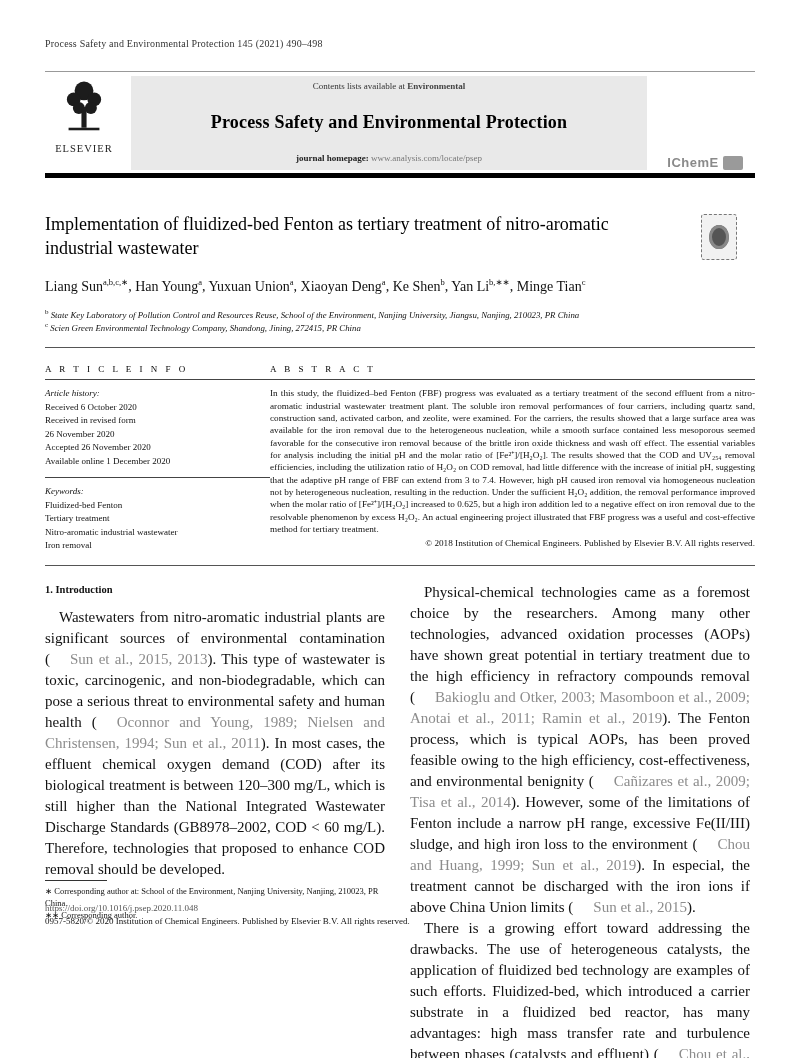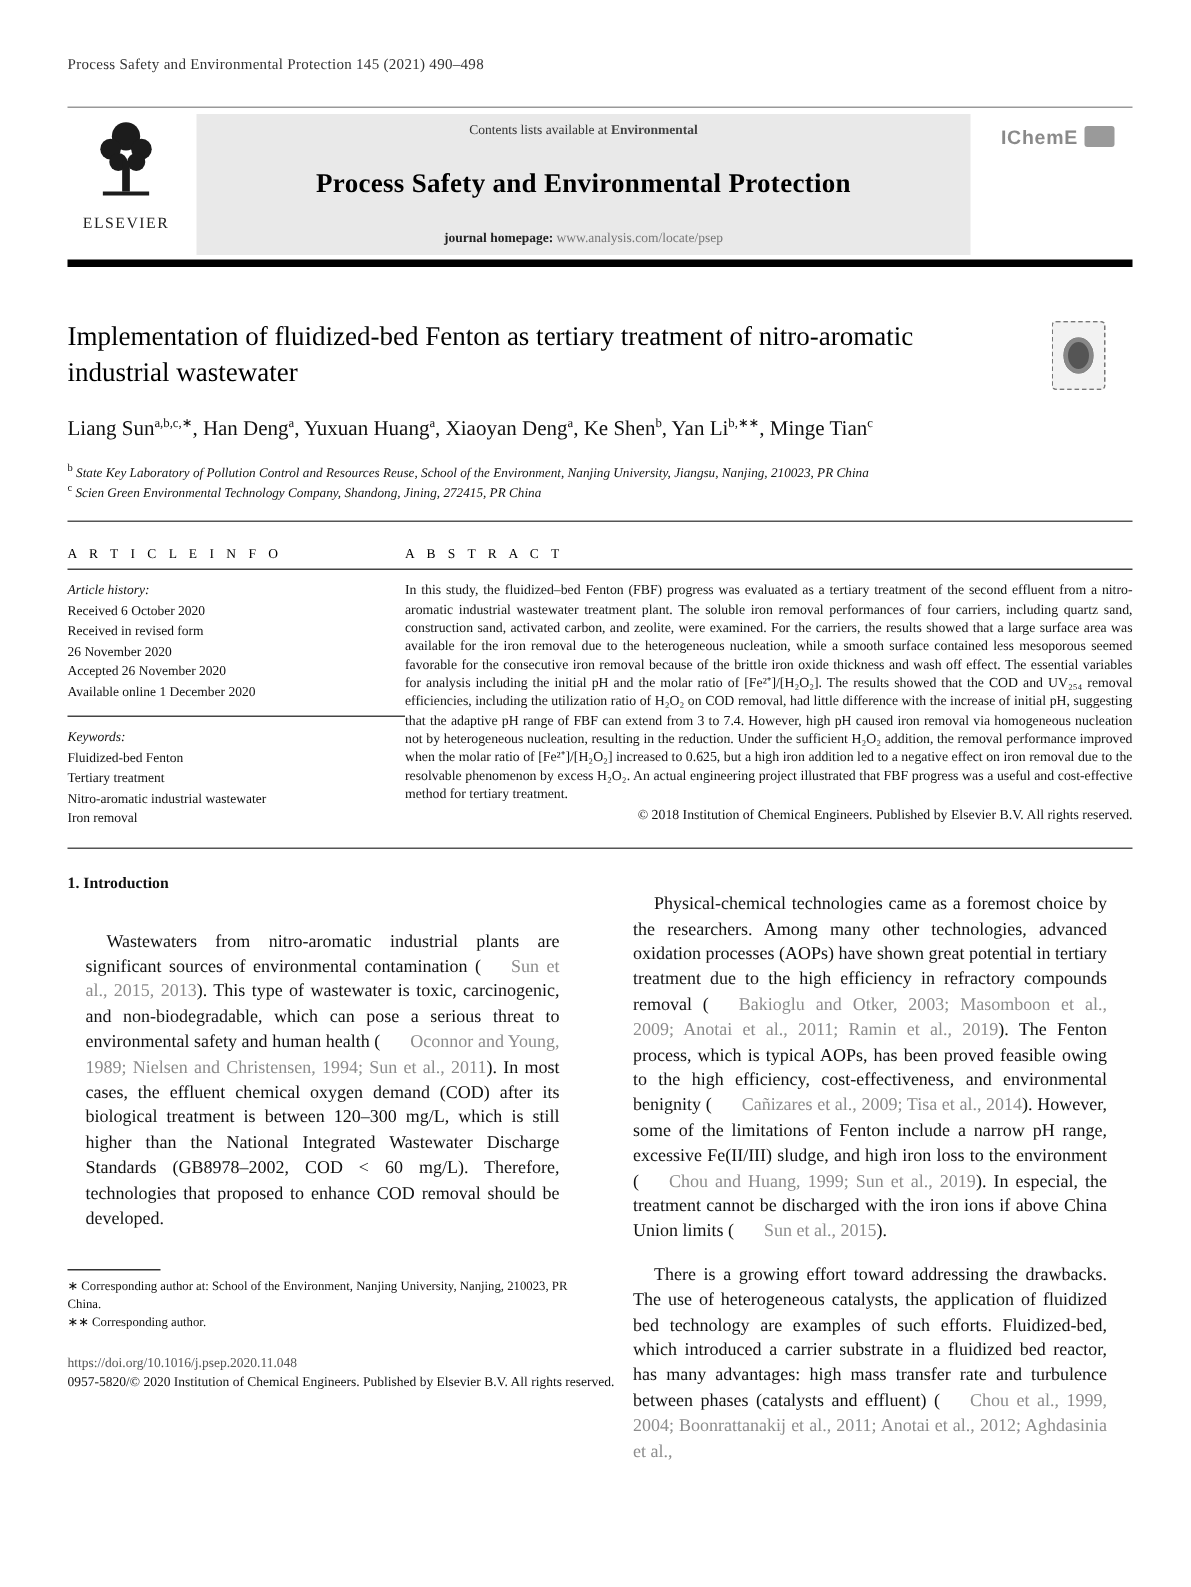--- a/index.html
+++ b/index.html
@@ -31,21 +31,21 @@
     background:#e9e9e9;
     margin:0 8px;
     display:flex;flex-direction:column;align-items:center;justify-content:space-between;
     padding:5px 4px 7px 4px;
   }
   .contents-line{font-size:9px;color:#333;}
   .contents-line .sd{color:#444;font-weight:bold;}
   .journal-title{font-size:18px;font-weight:bold;color:#000;letter-spacing:.2px;}
   .homepage-line{font-size:9px;color:#777;}
   .homepage-line b{color:#222;}
-  .icheme{width:100px;display:flex;align-items:flex-start;justify-content:center;gap:4px;padding-top:8px;}
+  .icheme{width:100px;display:flex;align-items:flex-end;justify-content:center;gap:4px;padding-top:8px;}
   .icheme-word{font-size:13px;font-weight:bold;color:#8a8a8a;letter-spacing:.5px;font-family:"Liberation Sans",sans-serif;}
   .icheme-box{width:20px;height:14px;background:#9a9a9a;border-radius:2px;}
   .thick-rule{border-top:5px solid #000;margin-top:3px;}
   
   .title-block{position:relative;margin-top:34px;}
   .article-title{
     font-size:18px;font-weight:normal;color:#000;
     line-height:1.35;margin:0;max-width:620px;
   }
   .crossmark{
@@ -71,21 +71,21 @@
   .info-label{font-style:italic;}
   .prelist{white-space:pre-line;}
   .kw-rule{border-top:1px solid #444;margin:9px 0 7px 0;}
   .abs-text{font-size:9.2px;line-height:1.34;text-align:justify;}
   .abs-copy{font-size:9.2px;text-align:right;margin-top:3px;}
   
   .body-cols{display:flex;margin-top:16px;height:306px;}
   .bcol{width:340px;flex:none;display:flex;flex-direction:column;}
   .bcol.right{margin-left:25px;}
   .intro-head{font-size:10.5px;font-weight:bold;margin:2px 0 12px 0;}
-  .bpara{font-size:12px;line-height:1.4;text-align:justify;text-indent:14px;margin:12px;}
+  .bpara{font-size:15px;line-height:1.4;text-align:justify;text-indent:14px;margin:0;}
   .bpara + .bpara{margin-top:0;}
   .cite{color:#8c8c8c;padding-left:20px;}
   .spacer{flex:1;}
   
   .fn-sep{border-top:1px solid #333;width:62px;margin-bottom:4px;}
   .fn{font-size:8.5px;line-height:1.45;}
   .fn .em-label{font-style:italic;}
   .fn .cite{color:#8c8c8c;}
   
   .footer{margin-top:14px;font-size:9px;line-height:1.5;color:#111;}
@@ -135,21 +135,21 @@
     </div>
   </div>
 
   <div class="thick-rule"></div>
 
   <div class="title-block">
     <h1 class="article-title">Implementation of fluidized-bed Fenton as tertiary treatment of nitro-aromatic industrial wastewater</h1>
     <div class="crossmark">
       <div class="crossmark-blob"></div>
     </div>
-    <div class="authors"><span>Liang Sun</span><sup>a,b,c,∗</sup>, <span>Han Deng</span><sup>a</sup>, <span>Yuxuan Huang</span><sup>a</sup>, <span>Xiaoyan Deng</span><sup>a</sup>, <span>Ke Shen</span><sup>b</sup>, <span>Yan Li</span><sup>b,∗∗</sup>, <span>Minge Tian</span><sup>c</sup></div>
+    <div class="authors"><span>Liang Sun</span><sup>a,b,c,∗</sup>, <span>Han Young</span><sup>a</sup>, <span>Yuxuan Union</span><sup>a</sup>, <span>Xiaoyan Deng</span><sup>a</sup>, <span>Ke Shen</span><sup>b</sup>, <span>Yan Li</span><sup>b,∗∗</sup>, <span>Minge Tian</span><sup>c</sup></div>
     <div class="affiliations">
         <div><sup>b</sup> State Key Laboratory of Pollution Control and Resources Reuse, School of the Environment, Nanjing University, Jiangsu, Nanjing, 210023, PR China</div>
         <div><sup>c</sup> Scien Green Environmental Technology Company, Shandong, Jining, 272415, PR China</div>
       </div>
   </div>
 
   <div class="rule-thin"></div>
 
   <div class="info-abstract">
     <div class="col-info">

